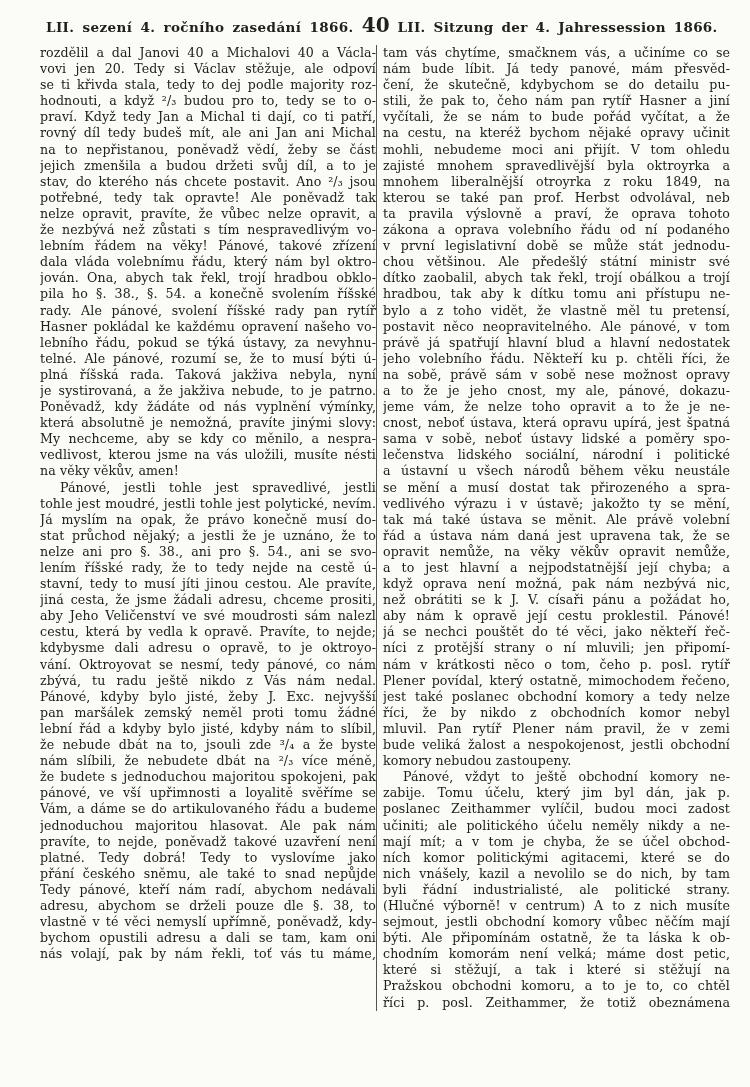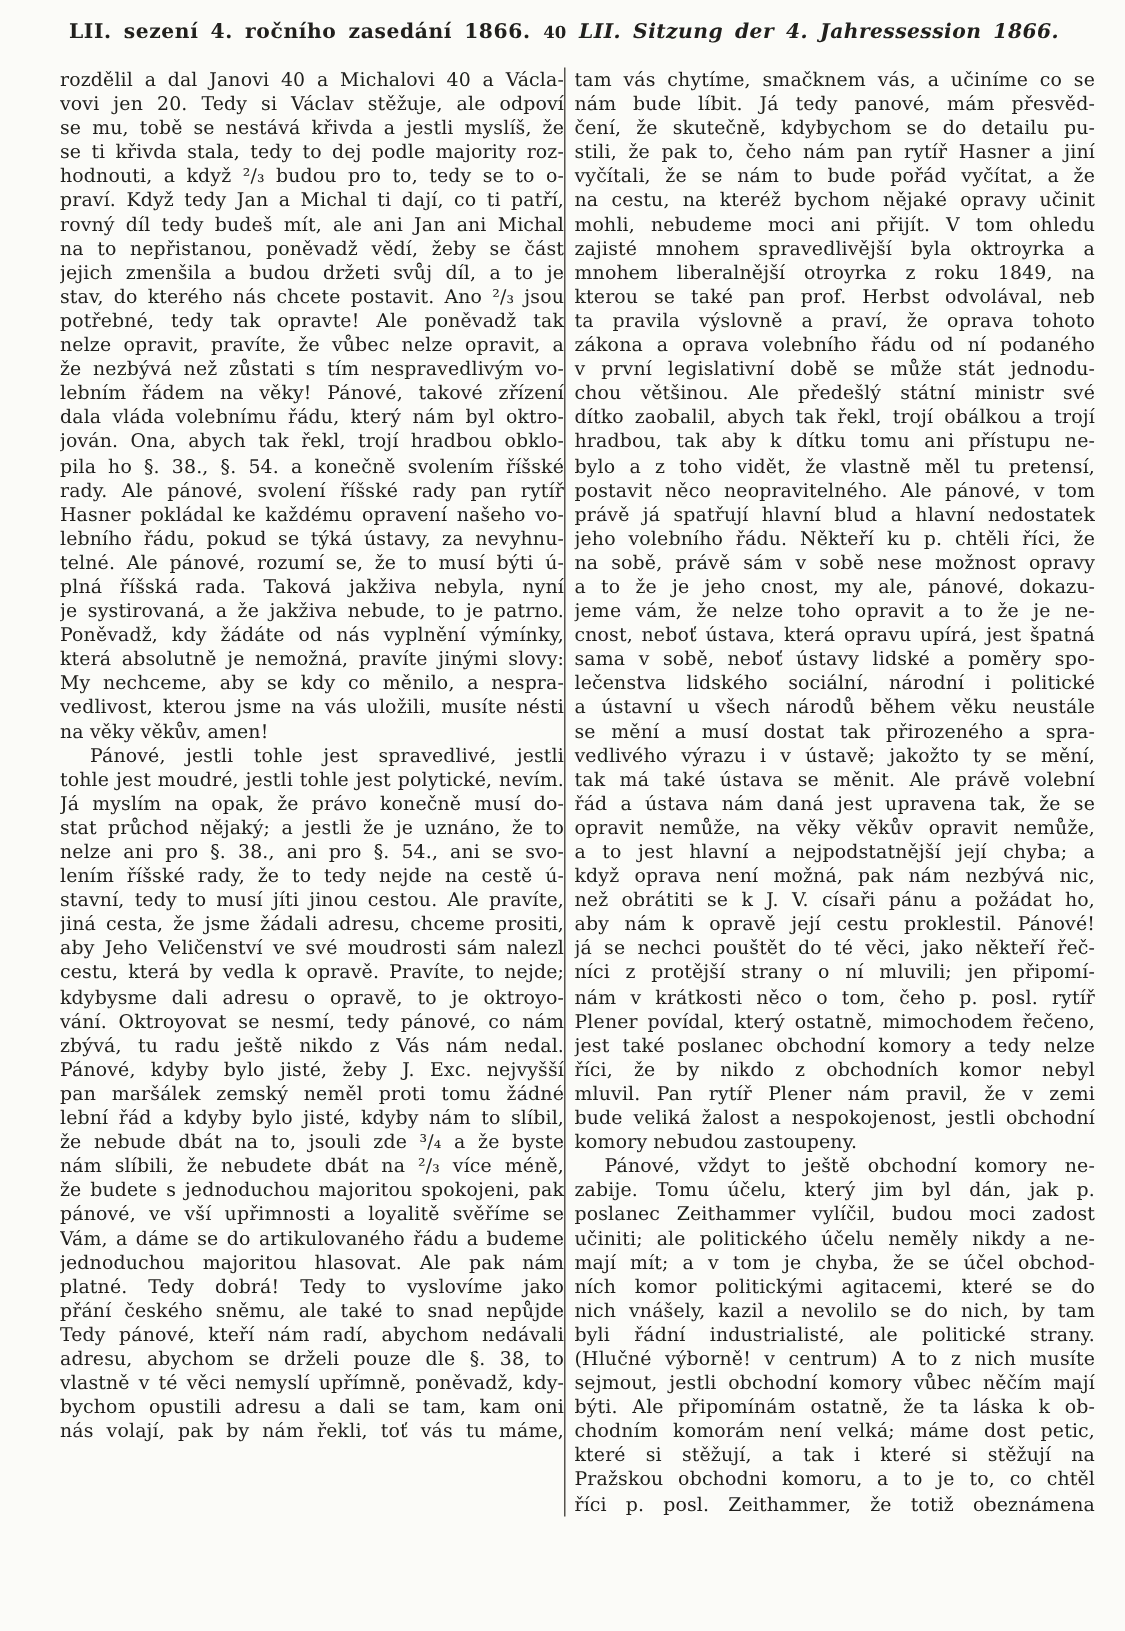--- a/index.html
+++ b/index.html
@@ -7,26 +7,26 @@
     width: 750px; height: 1087px;
     background: #fbfbf8;
     font-family: "DejaVu Serif", "Liberation Serif", serif;
     color: #21201d;
     overflow: hidden;
   }
   .page { position: relative; width: 750px; height: 1087px; }
 
   .header {
     position: absolute; top: 13px; left: 46px; right: 44px;
-    display: flex; justify-content: space-between; align-items: baseline;
+    display: flex; justify-content: flex-start; align-items: baseline;
     font-weight: bold; font-size: 13.5px; white-space: nowrap;
   }
   .header .h-left  { letter-spacing: 0.4px; word-spacing: 3px; }
-  .header .h-num   { font-size: 11px; padding: 0 8px; }
-  .header .h-right { letter-spacing: 0.3px; word-spacing: 3px; font-style: italic; }
+  .header .h-num   { font-size: 20px; padding: 0 8px; }
+  .header .h-right { letter-spacing: 0.3px; word-spacing: 3px; }
 
   .body {
     position: absolute; top: 45px; left: 40px; right: 20px;
     display: flex; align-items: stretch;
   }
   .col { width: 336px; }
   .col.right-col { flex: 1; }
   .divider {
     width: 1px; background: #55524c; margin: 0 6px 0 0; align-self: stretch;
   }
@@ -50,21 +50,20 @@
   <div class="header">
     <span class="h-left">LII. sezení 4. ročního zasedání 1866.</span>
     <span class="h-num">40</span>
     <span class="h-right">LII. Sitzung der 4. Jahressession 1866.</span>
   </div>
 
   <div class="body">
     <div class="col left-col">
         <div class="line">rozdělil a dal Janovi 40 a Michalovi 40 a Václa-</div>
         <div class="line">vovi jen 20. Tedy si Václav stěžuje, ale odpoví</div>
-        <div class="line">se mu, tobě se nestává křivda a jestli myslíš, že</div>
         <div class="line">se ti křivda stala, tedy to dej podle majority roz-</div>
         <div class="line">hodnouti, a když ²/₃ budou pro to, tedy se to o-</div>
         <div class="line">praví. Když tedy Jan a Michal ti dají, co ti patří,</div>
         <div class="line">rovný díl tedy budeš mít, ale ani Jan ani Michal</div>
         <div class="line">na to nepřistanou, poněvadž vědí, žeby se část</div>
         <div class="line">jejich zmenšila a budou držeti svůj díl, a to je</div>
         <div class="line">stav, do kterého nás chcete postavit. Ano ²/₃ jsou</div>
         <div class="line">potřebné, tedy tak opravte! Ale poněvadž tak</div>
         <div class="line">nelze opravit, pravíte, že vůbec nelze opravit, a</div>
         <div class="line">že nezbývá než zůstati s tím nespravedlivým vo-</div>
@@ -98,20 +97,21 @@
         <div class="line">zbývá, tu radu ještě nikdo z Vás nám nedal.</div>
         <div class="line">Pánové, kdyby bylo jisté, žeby J. Exc. nejvyšší</div>
         <div class="line">pan maršálek zemský neměl proti tomu žádné</div>
         <div class="line">lební řád a kdyby bylo jisté, kdyby nám to slíbil,</div>
         <div class="line">že nebude dbát na to, jsouli zde ³/₄ a že byste</div>
         <div class="line">nám slíbili, že nebudete dbát na ²/₃ více méně,</div>
         <div class="line">že budete s jednoduchou majoritou spokojeni, pak</div>
         <div class="line">pánové, ve vší upřimnosti a loyalitě svěříme se</div>
         <div class="line">Vám, a dáme se do artikulovaného řádu a budeme</div>
         <div class="line">jednoduchou majoritou hlasovat. Ale pak nám</div>
+        <div class="line">pravíte, to nejde, poněvadž takové uzavření není</div>
         <div class="line">platné. Tedy dobrá! Tedy to vyslovíme jako</div>
         <div class="line">přání českého sněmu, ale také to snad nepůjde</div>
         <div class="line">Tedy pánové, kteří nám radí, abychom nedávali</div>
         <div class="line">adresu, abychom se drželi pouze dle §. 38, to</div>
         <div class="line">vlastně v té věci nemyslí upřímně, poněvadž, kdy-</div>
         <div class="line">bychom opustili adresu a dali se tam, kam oni</div>
         <div class="line">nás volají, pak by nám řekli, toť vás tu máme,</div>
       </div>
     <div class="divider"></div>
     <div class="col right-col">

